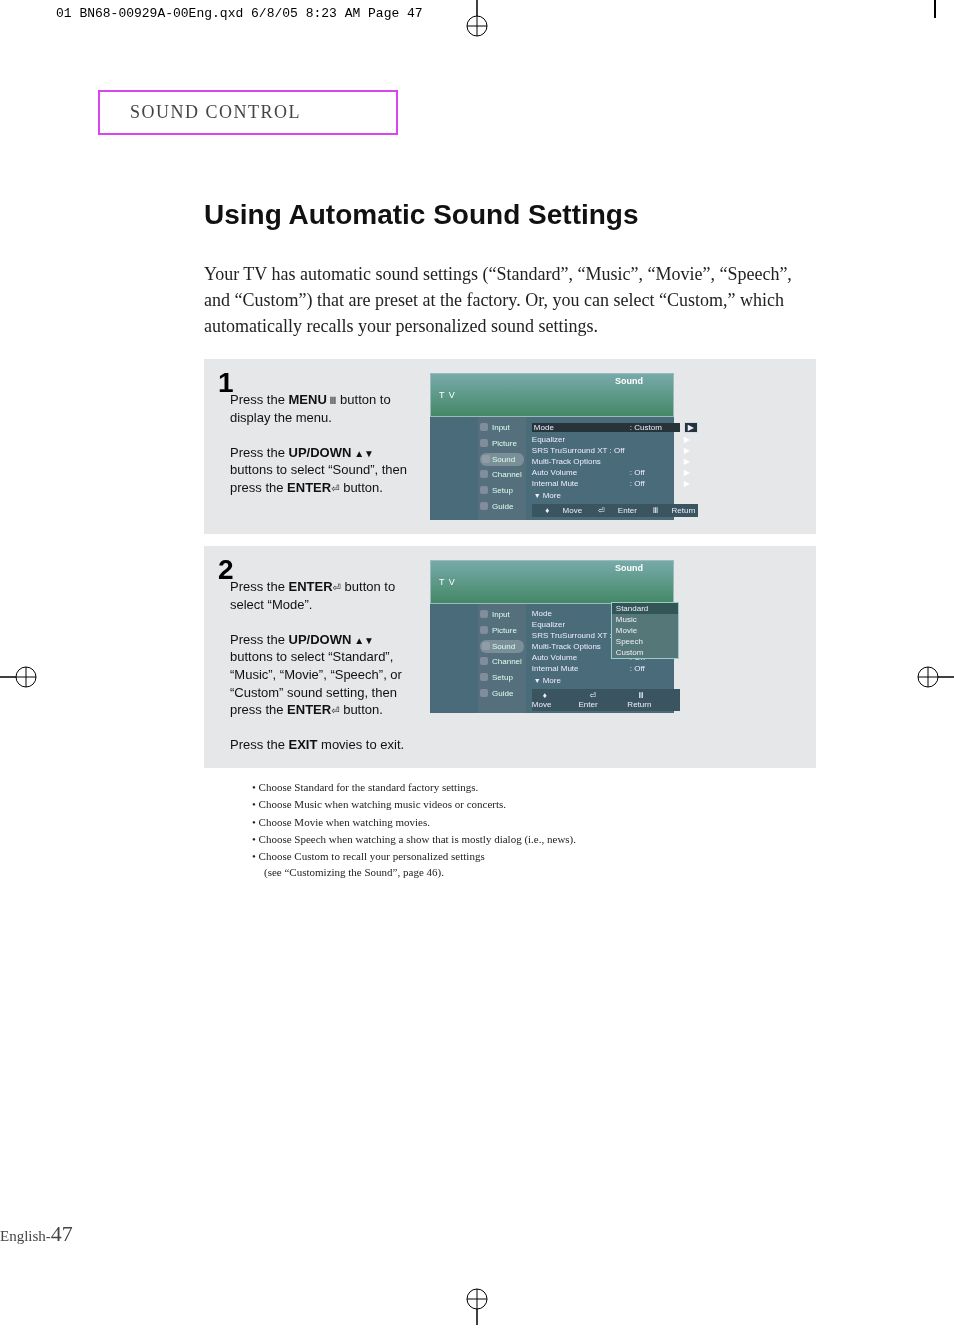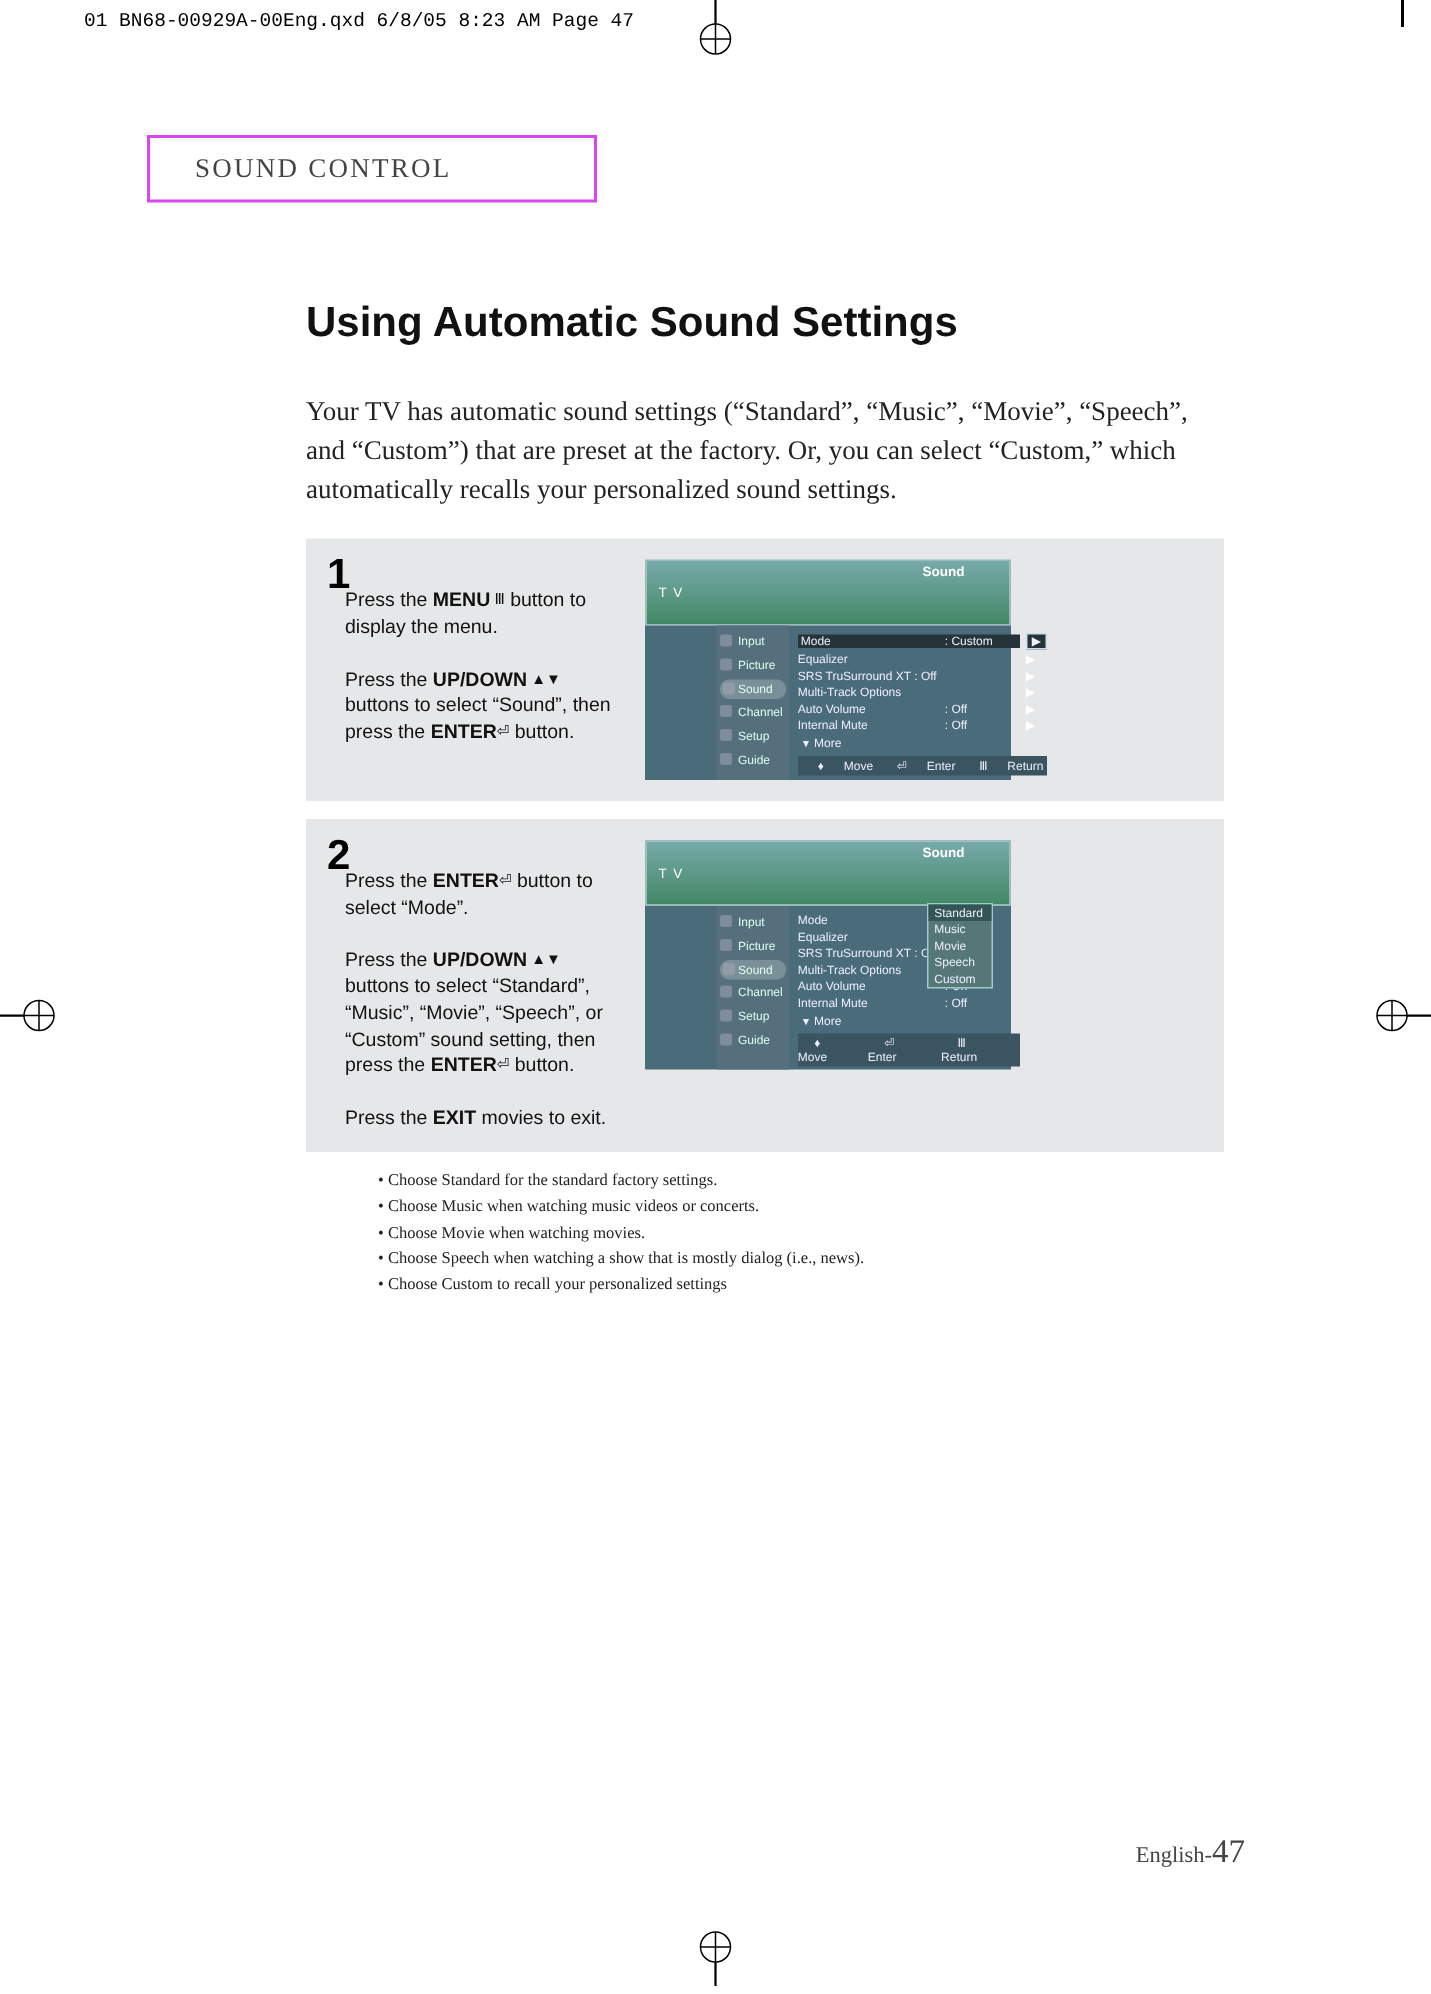--- a/index.html
+++ b/index.html
@@ -189,23 +189,23 @@
     display:inline-block;width:8px;height:6px;
     margin-right:3px;vertical-align:middle;
   }
 
   
   .osd-popup {
     position: relative;
   }
   .osd-select {
     position:absolute;
-    right: 24px;
+    right: 7px;
     top: -2px;
-    width: 44px;
+    width: 68px;
     background:#577; border:1px solid #9cc;
     font-size:8px;
   }
   .osd-select div { padding:1px 4px; }
   .osd-select .sel { background:#355; }
 
   
   .tips {
     margin: 12px 40px 0 108px;
     font-size: 11px;
@@ -213,21 +213,21 @@
     color: #222;
   }
   .tips li { list-style: none; text-indent: -12px; padding-left:12px; margin-bottom:2px;}
   .tips li::before { content:"• "; }
 
   .footer-page {
     position: absolute;
     bottom: 82px;
     left: 0;
     width: 830px;
-    text-align: right;
+    text-align: left;
     font-size: 15px;
     color: #444;
   }
   .footer-page .big { font-size: 22px; }
 
   .arrowglyph { font-size: 10px; vertical-align:middle;}
   .iconglyph  { font-size: 10px; vertical-align:middle;}
 </style>
 </head>
 <body>
@@ -409,20 +409,21 @@
     </div>
   </div>
 
   <ul class="tips">
     <li>Choose Standard for the standard factory settings.</li>
     <li>Choose Music when watching music videos or concerts.</li>
     <li>Choose Movie when watching movies.</li>
     <li>Choose Speech when watching a show that is mostly dialog (i.e., news).</li>
     <li>
       <span>Choose Custom to recall your personalized settings</span><br>
+      <span style="padding-left:0">(see “Customizing the Sound”, page 46).</span>
     </li>
   </ul>
 
 </div>
 
 <div class="footer-page">
   <span>English-</span><span class="big">47</span>
 </div>
 
 </body></html>

